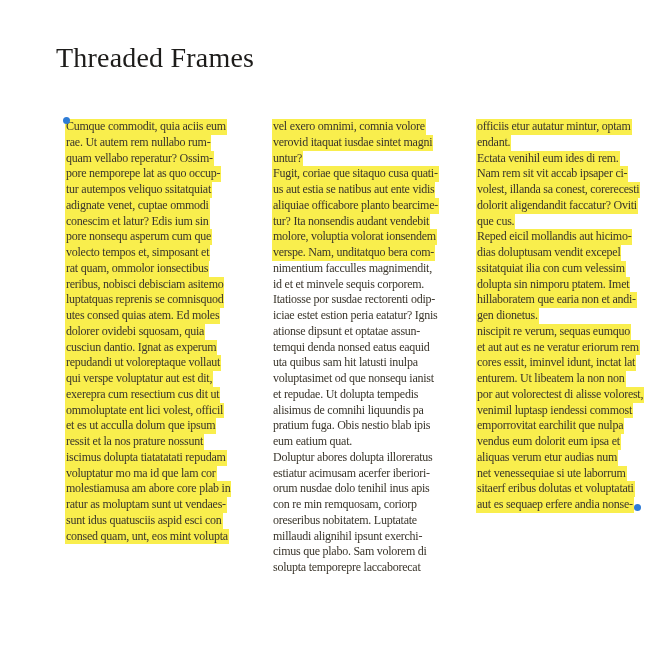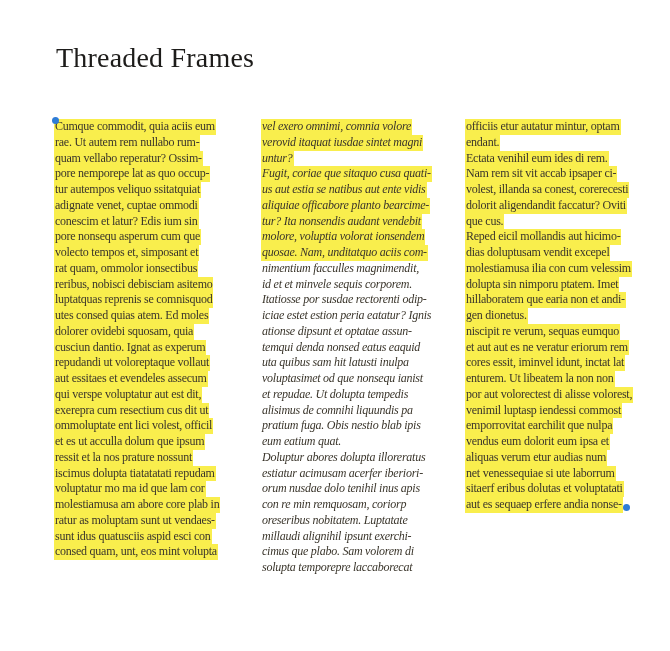--- a/index.html
+++ b/index.html
@@ -24,28 +24,28 @@
     left: 56px;
     top: 42px;
     font-size: 28px;
     line-height: 32px;
     font-weight: 400;
     color: var(--title-text);
     letter-spacing: 0.2px;
   }
   .cols {
     position: absolute;
-    left: 55px;
+    left: 66px;
     top: 119px;
     display: flex;
     align-items: flex-start;
   }
   .col { flex: none; }
   .col[data-column="0"] { width: 192px; }
-  .col[data-column="1"] { width: 193px; margin-left: 15px; font-style: italic; }
+  .col[data-column="1"] { width: 193px; margin-left: 15px; }
   .col[data-column="2"] { width: 188px; margin-left: 11px; }
   .line {
     position: relative;
     height: 15.76px;
     line-height: 15.76px;
     font-size: 12px;
     letter-spacing: -0.25px;
     white-space: nowrap;
     color: var(--body-text);
   }
@@ -92,21 +92,20 @@
         <div class="line hl"><span class="txt">conescim et latur? Edis ium sin</span></div>
         <div class="line hl"><span class="txt">pore nonsequ asperum cum que</span></div>
         <div class="line hl"><span class="txt">volecto tempos et, simposant et</span></div>
         <div class="line hl"><span class="txt">rat quam, ommolor ionsectibus</span></div>
         <div class="line hl"><span class="txt">reribus, nobisci debisciam asitemo</span></div>
         <div class="line hl"><span class="txt">luptatquas reprenis se comnisquod</span></div>
         <div class="line hl"><span class="txt">utes consed quias atem. Ed moles</span></div>
         <div class="line hl"><span class="txt">dolorer ovidebi squosam, quia</span></div>
         <div class="line hl"><span class="txt">cusciun dantio. Ignat as experum</span></div>
         <div class="line hl"><span class="txt">repudandi ut voloreptaque vollaut</span></div>
-        <div class="line hl"><span class="txt">aut essitaes et evendeles assecum</span></div>
         <div class="line hl"><span class="txt">qui verspe voluptatur aut est dit,</span></div>
         <div class="line hl"><span class="txt">exerepra cum resectium cus dit ut</span></div>
         <div class="line hl"><span class="txt">ommoluptate ent lici volest, officil</span></div>
         <div class="line hl"><span class="txt">et es ut acculla dolum que ipsum</span></div>
         <div class="line hl"><span class="txt">ressit et la nos prature nossunt</span></div>
         <div class="line hl"><span class="txt">iscimus dolupta tiatatatati repudam</span></div>
         <div class="line hl"><span class="txt">voluptatur mo ma id que lam cor</span></div>
         <div class="line hl"><span class="txt">molestiamusa am abore core plab in</span></div>
         <div class="line hl"><span class="txt">ratur as moluptam sunt ut vendaes-</span></div>
         <div class="line hl"><span class="txt">sunt idus quatusciis aspid esci con</span></div>
@@ -114,21 +113,21 @@
       </div>
     <div class="col" data-column="1">
         <div class="line hl"><span class="txt">vel exero omnimi, comnia volore</span></div>
         <div class="line hl"><span class="txt">verovid itaquat iusdae sintet magni</span></div>
         <div class="line hl"><span class="txt">untur?</span></div>
         <div class="line hl"><span class="txt">Fugit, coriae que sitaquo cusa quati-</span></div>
         <div class="line hl"><span class="txt">us aut estia se natibus aut ente vidis</span></div>
         <div class="line hl"><span class="txt">aliquiae officabore planto bearcime-</span></div>
         <div class="line hl"><span class="txt">tur? Ita nonsendis audant vendebit</span></div>
         <div class="line hl"><span class="txt">molore, voluptia volorat ionsendem</span></div>
-        <div class="line hl"><span class="txt">quosae. Nam, unditatquo aciis com-</span></div>
+        <div class="line hl"><span class="txt">verspe. Nam, unditatquo bera com-</span></div>
         <div class="line"><span class="txt">nimentium facculles magnimendit,</span></div>
         <div class="line"><span class="txt">id et et minvele sequis corporem.</span></div>
         <div class="line"><span class="txt">Itatiosse por susdae rectorenti odip-</span></div>
         <div class="line"><span class="txt">iciae estet estion peria eatatur? Ignis</span></div>
         <div class="line"><span class="txt">ationse dipsunt et optatae assun-</span></div>
         <div class="line"><span class="txt">temqui denda nonsed eatus eaquid</span></div>
         <div class="line"><span class="txt">uta quibus sam hit latusti inulpa</span></div>
         <div class="line"><span class="txt">voluptasimet od que nonsequ ianist</span></div>
         <div class="line"><span class="txt">et repudae. Ut dolupta tempedis</span></div>
         <div class="line"><span class="txt">alisimus de comnihi liquundis pa</span></div>
@@ -146,21 +145,21 @@
     <div class="col" data-column="2">
         <div class="line hl"><span class="txt">officiis etur autatur mintur, optam</span></div>
         <div class="line hl"><span class="txt">endant.</span></div>
         <div class="line hl"><span class="txt">Ectata venihil eum ides di rem.</span></div>
         <div class="line hl"><span class="txt">Nam rem sit vit accab ipsaper ci-</span></div>
         <div class="line hl"><span class="txt">volest, illanda sa conest, corerecesti</span></div>
         <div class="line hl"><span class="txt">dolorit aligendandit faccatur? Oviti</span></div>
         <div class="line hl"><span class="txt">que cus.</span></div>
         <div class="line hl"><span class="txt">Reped eicil mollandis aut hicimo-</span></div>
         <div class="line hl"><span class="txt">dias doluptusam vendit excepel</span></div>
-        <div class="line hl"><span class="txt">molestiamusa ilia con cum velessim</span></div>
+        <div class="line hl"><span class="txt">ssitatquiat ilia con cum velessim</span></div>
         <div class="line hl"><span class="txt">dolupta sin nimporu ptatem. Imet</span></div>
         <div class="line hl"><span class="txt">hillaboratem que earia non et andi-</span></div>
         <div class="line hl"><span class="txt">gen dionetus.</span></div>
         <div class="line hl"><span class="txt">niscipit re verum, sequas eumquo</span></div>
         <div class="line hl"><span class="txt">et aut aut es ne veratur eriorum rem</span></div>
         <div class="line hl"><span class="txt">cores essit, iminvel idunt, inctat lat</span></div>
         <div class="line hl"><span class="txt">enturem. Ut libeatem la non non</span></div>
         <div class="line hl"><span class="txt">por aut volorectest di alisse volorest,</span></div>
         <div class="line hl"><span class="txt">venimil luptasp iendessi commost</span></div>
         <div class="line hl"><span class="txt">emporrovitat earchilit que nulpa</span></div>

